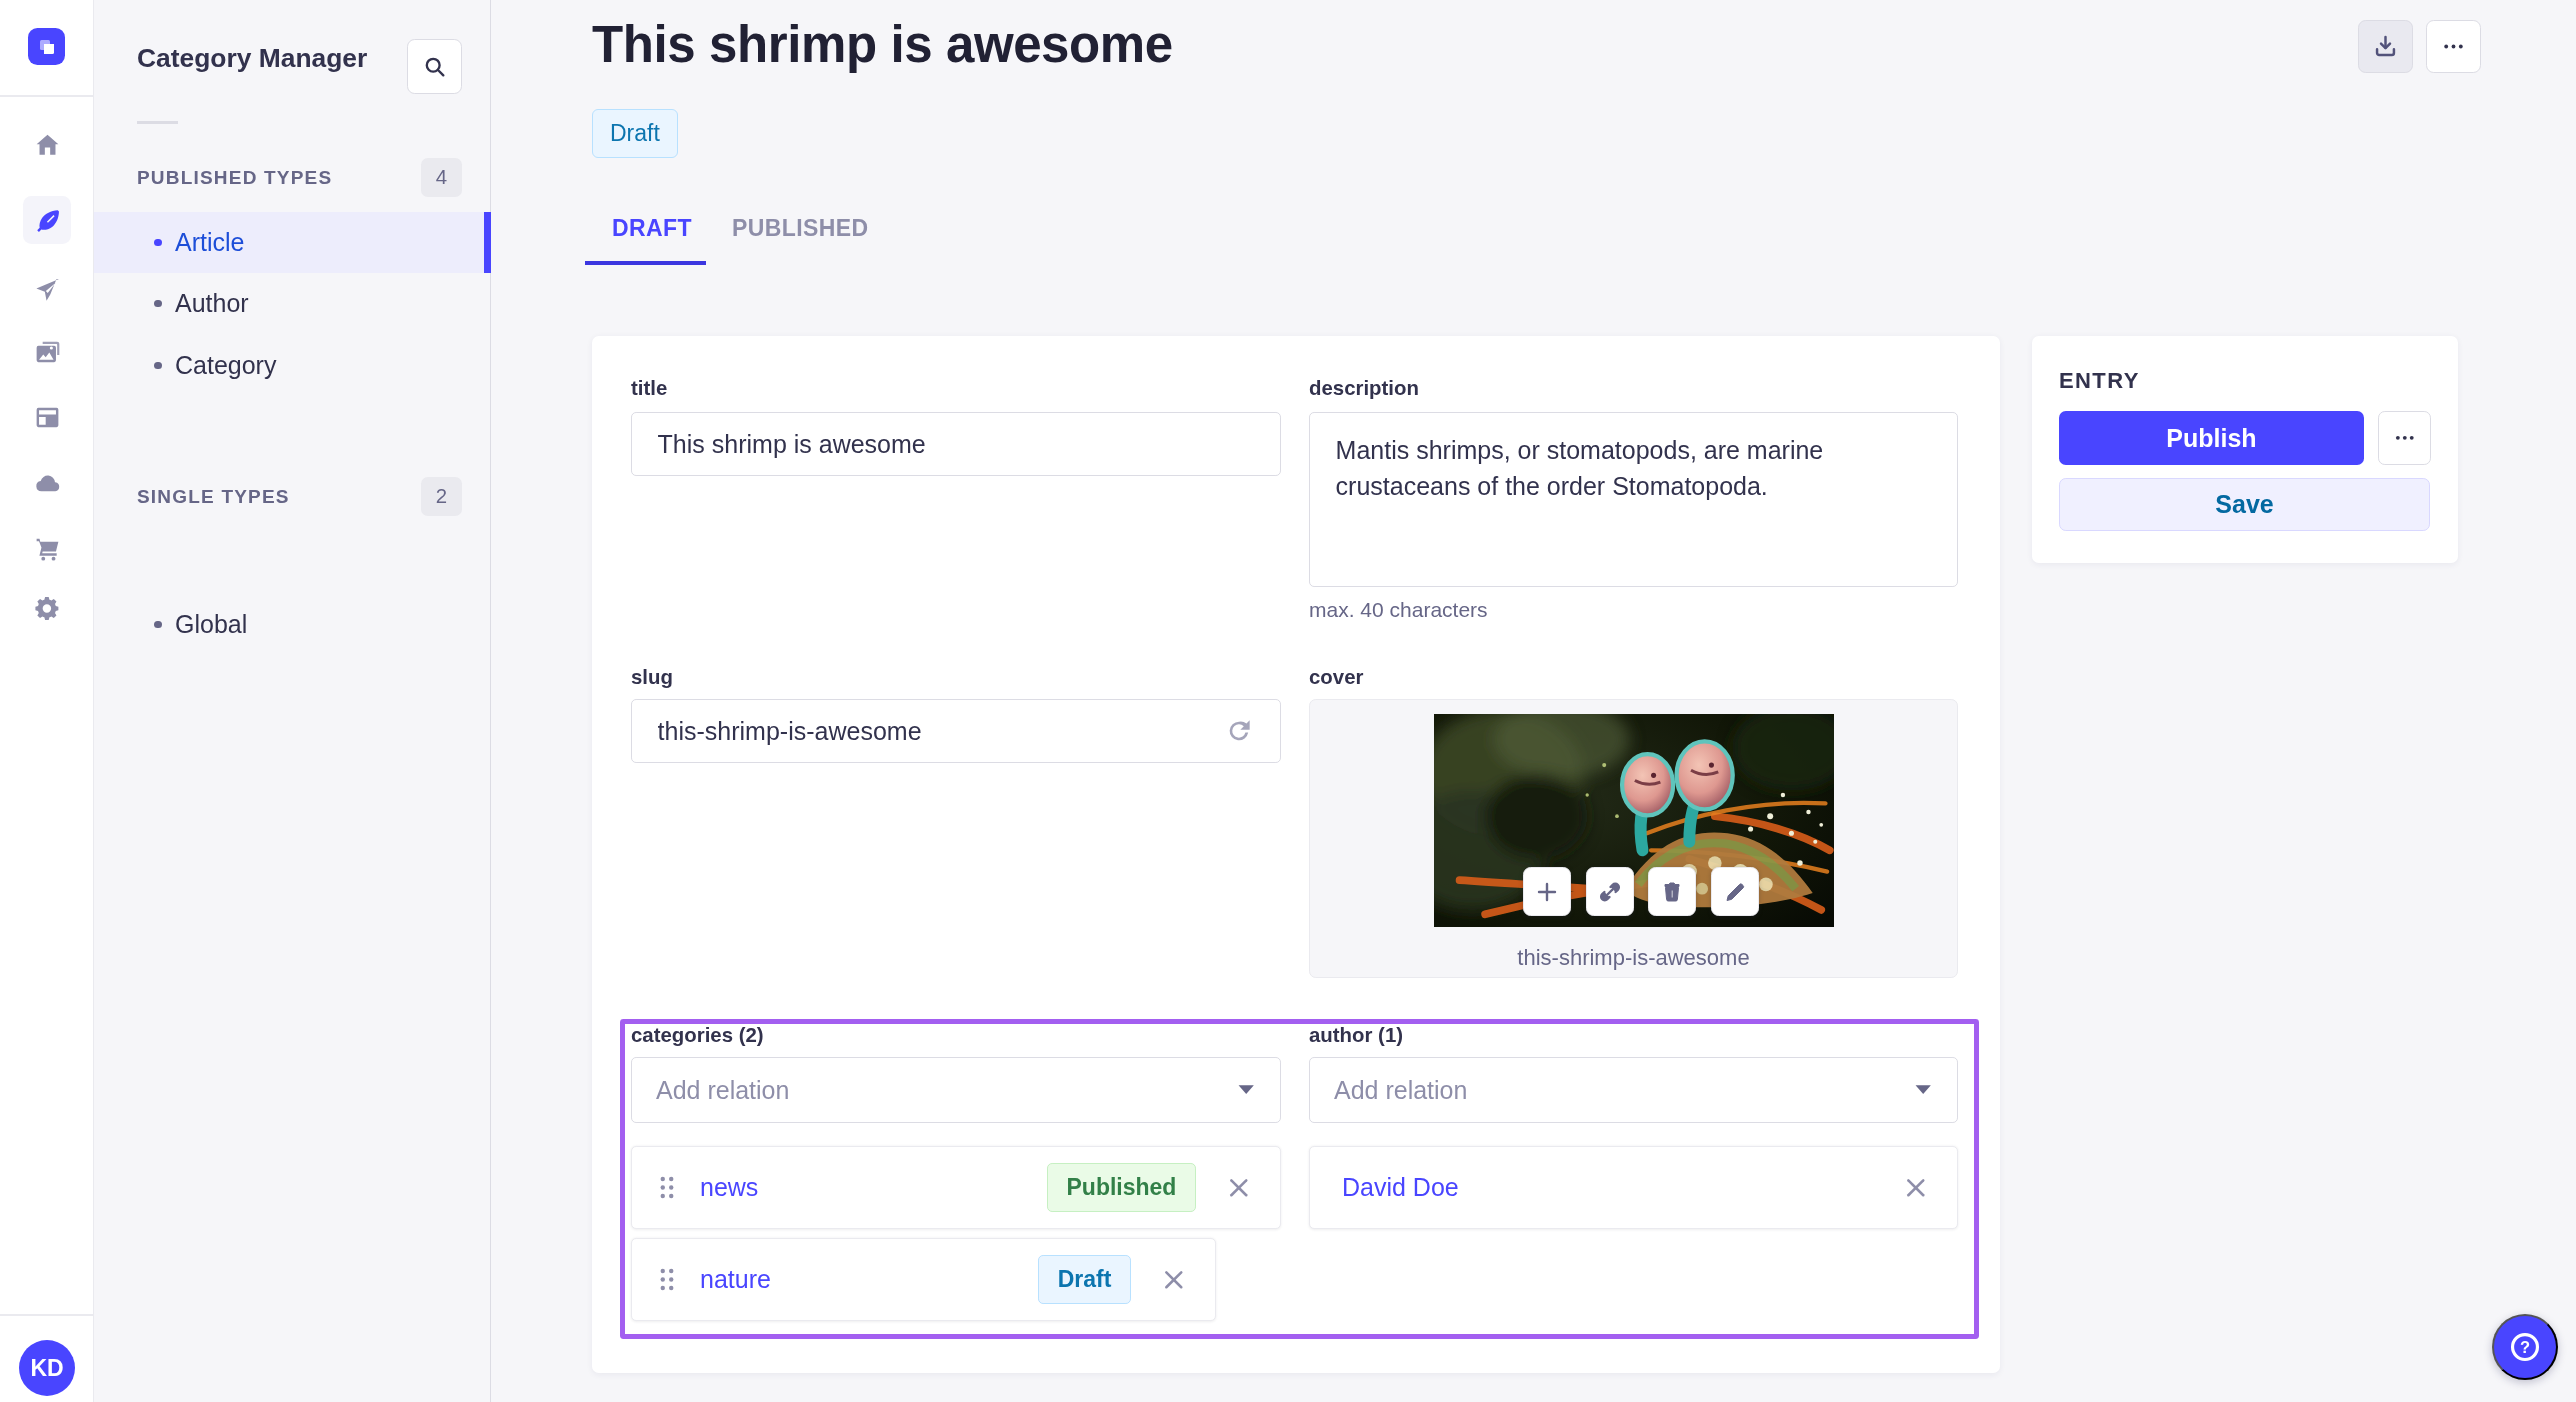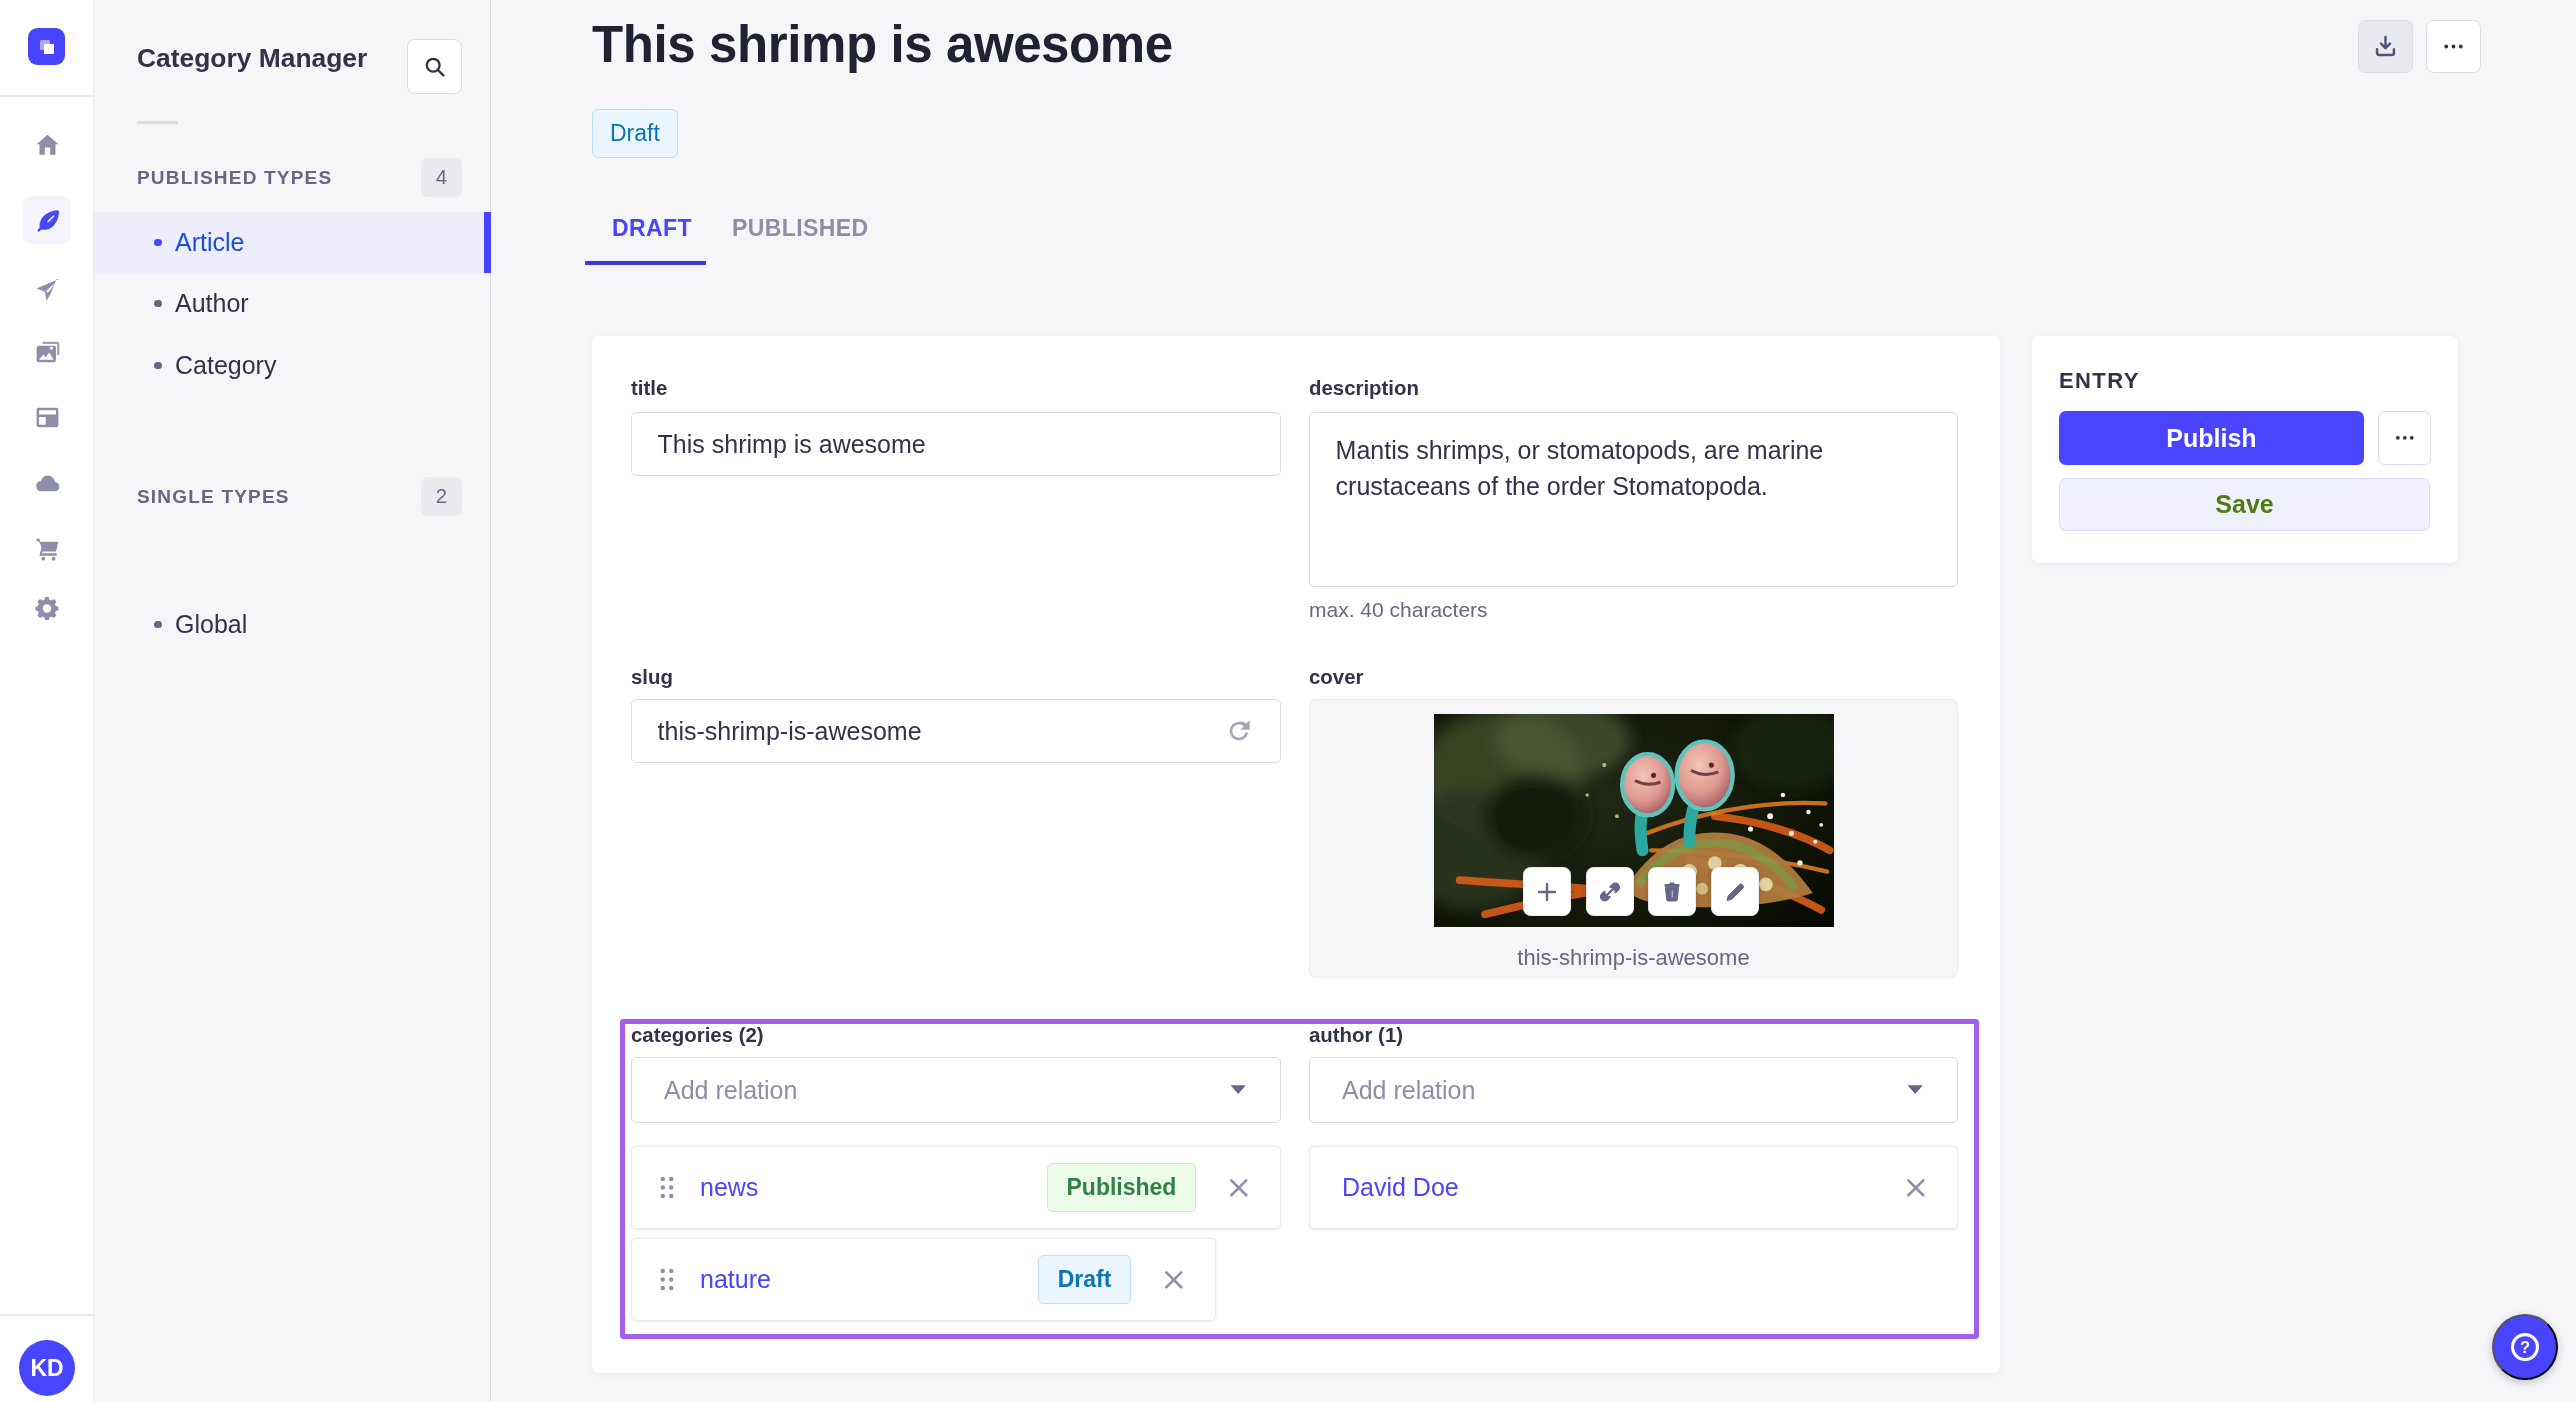--- a/index.html
+++ b/index.html
@@ -58,40 +58,40 @@
 
   .cover-box { position:absolute; left:717px; top:363px; width:649px; height:279px; background:#F6F6F9; border:1.7px solid #EAEAEF; border-radius:6.8px; }
   .cover-img { position:absolute; left:124px; top:13.6px; width:400px; height:213px; overflow:hidden; }
   .cover-actions { position:absolute; left:213px; top:167px; display:flex; gap:14.5px; }
   .cover-action { width:48px; height:49px; background:#FFF; border:1.7px solid #EAEAEF; border-radius:7.7px; box-shadow:0 1.7px 4.3px rgba(33,33,52,.25); display:flex; align-items:center; justify-content:center; cursor:pointer; }
   .cover-action svg { width:24px; height:24px; fill:#666687; stroke:#666687; }
   .cover-caption { position:absolute; left:0; top:245px; width:100%; text-align:center; font-size:22px; color:#666687; }
 
   .hl-box { position:absolute; left:28px; top:683px; width:1359px; height:320px; border:5.1px solid #A35FF0; border-radius:3.4px; pointer-events:none; z-index:3; }
 
-  .rel-select { position:absolute; top:721px; height:66px; background:#FFF; border:1.7px solid #DCDCE4; border-radius:5.1px; display:flex; align-items:center; padding:0 32px; cursor:pointer; }
+  .rel-select { position:absolute; top:721px; height:66px; background:#FFF; border:1.7px solid #DCDCE4; border-radius:5.1px; display:flex; align-items:center; padding:0 24px; cursor:pointer; }
   .rel-select .ph { font-size:25px; color:#8E8EA9; flex:1; }
   .rel-select svg { width:20.4px; height:15.3px; fill:#666687; }
   .rel-row { position:absolute; height:83px; background:#FFF; border:1.7px solid #EAEAEF; border-radius:5.1px; box-shadow:0 0.9px 2.6px rgba(33,33,52,.08); display:flex; align-items:center; padding:0 24px; }
   .drag-handle { width:22px; height:29px; margin-right:22px; cursor:grab; flex:none; }
   .drag-handle svg { width:22px; height:29px; fill:#8E8EA9; }
   .rel-name { font-size:25px; color:#4945FF; cursor:pointer; flex:1; }
   .badge { height:49px; padding:0 19px; border-radius:5.1px; font-size:23px; font-weight:bold; display:flex; align-items:center; margin-right:25.6px; }
   .badge.published { background:#EAFBE7; border:1.7px solid #C6F0C2; color:#328048; }
   .badge.draft { background:#EAF5FF; border:1.7px solid #B8E1FF; color:#0C75AF; }
   .row-close { width:34px; height:34px; display:flex; align-items:center; justify-content:center; cursor:pointer; flex:none; }
   .row-close svg { width:25.6px; height:25.6px; stroke:#8E8EA9; stroke-width:2.4; stroke-linecap:round; }
 
   
   .entry-card { position:absolute; left:1541px; top:336px; width:426px; height:227px; background:#FFF; border-radius:6.8px; box-shadow:0 1.7px 6.8px rgba(33,33,82,.06); }
   .entry-title { position:absolute; left:27px; top:32px; font-size:22px; font-weight:bold; letter-spacing:1.4px; color:#32324D; }
   .btn-publish { position:absolute; left:27px; top:75px; width:305px; height:54px; background:#4945FF; border:none; border-radius:6.8px; color:#FFF; font-size:25px; font-weight:600; font-family:"Liberation Sans",sans-serif; cursor:pointer; }
   .btn-entry-more { position:absolute; left:346px; top:75px; width:53px; height:54px; background:#FFF; border:1.7px solid #DCDCE4; border-radius:6.8px; cursor:pointer; display:flex; align-items:center; justify-content:center; }
   .btn-entry-more svg { width:25.6px; height:25.6px; fill:#32324D; }
-  .btn-save { position:absolute; left:27px; top:142px; width:371px; height:53px; background:#F0F0FF; border:1.7px solid #D9D8FF; border-radius:6.8px; color:#4d7c0f; font-size:25px; font-weight:600; font-family:"Liberation Sans",sans-serif; cursor:pointer; }
+  .btn-save { position:absolute; left:27px; top:142px; width:371px; height:53px; background:#F0F0FF; border:1.7px solid #D9D8FF; border-radius:6.8px; color:#0369a1; font-size:25px; font-weight:600; font-family:"Liberation Sans",sans-serif; cursor:pointer; }
 
   .help-fab { position:absolute; left:2001px; top:1314px; width:66px; height:66px; border-radius:50%; background:#4945FF; display:flex; align-items:center; justify-content:center; cursor:pointer; box-shadow:0 2.6px 8.5px rgba(33,33,82,.25); }
   .help-fab svg { width:36px; height:36px; }
 </style>
 </head>
 <body>
 
 <div class="screen">
 
   <nav class="rail">

